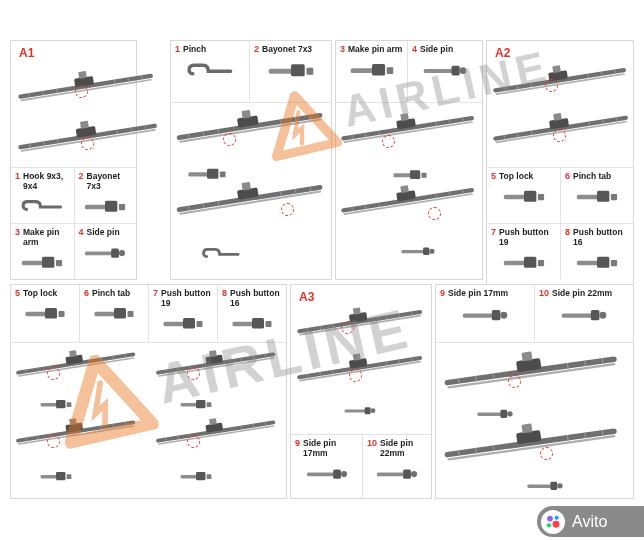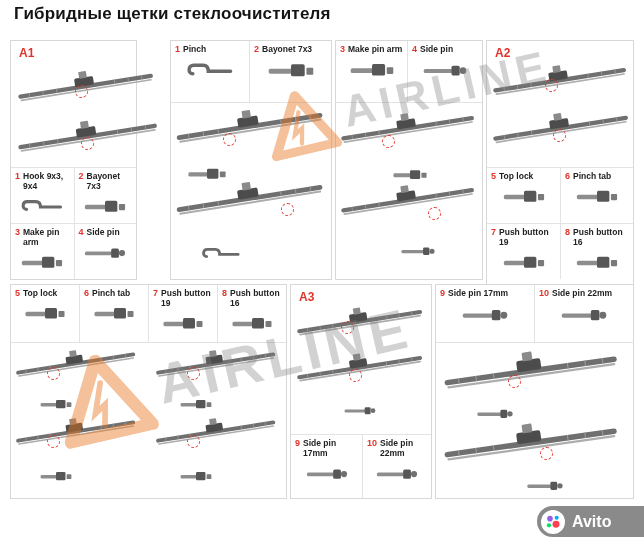--- a/index.html
+++ b/index.html
@@ -22,21 +22,21 @@
   .cell:nth-child(2n){border-left:1px solid #e3e3e3;}
   .blade{position:absolute;transform-origin:left center;}
   .adpt-free{position:absolute;}
   .callout{position:absolute;width:11px;height:11px;border:1px dashed #e0342b;border-radius:50%;}
   .wm{position:absolute;display:flex;align-items:center;gap:8px;pointer-events:none;z-index:5;}
   .wm-text{font-weight:800;color:rgba(125,125,125,.35);letter-spacing:5px;white-space:nowrap;}
   .avito{position:absolute;display:flex;align-items:center;background:rgba(22,22,22,.5);
          border-radius:16px 0 0 16px;z-index:10;}
   .avito-circle{width:24px;height:24px;border-radius:50%;background:#fff;display:flex;
                 align-items:center;justify-content:center;margin-left:4px;flex:none;}
-  .avito-label{color:#fff;font-size:16px;margin:0 12px 0 7px;font-weight:700;}
+  .avito-label{color:#fff;font-size:16px;margin:0 12px 0 7px;font-weight:400;}
 </style>
 </head>
 <body>
 
 <svg width="0" height="0" style="position:absolute">
   <defs>
     <symbol id="blade-sym" viewBox="0 0 160 30">
       <rect x="1" y="16" width="158" height="5" rx="2.5" fill="#6f6f6f"></rect>
       <rect x="3" y="22" width="154" height="2" rx="1" fill="#adadad"></rect>
       <g stroke="#9b9b9b" stroke-width="1">
@@ -61,21 +61,20 @@
     <symbol id="adpt-pin" viewBox="0 0 56 22">
       <rect x="2" y="11" width="36" height="5" rx="2" fill="#8d8d8d"></rect>
       <rect x="36" y="7" width="10" height="12" rx="2" fill="#575757"></rect>
       <circle cx="50" cy="13" r="4" fill="#6f6f6f"></circle>
     </symbol>
   </defs>
 </svg>
 
 <div id="page">
 
-  <div class="title">Гибридные щетки стеклоочистителя</div>
 
   <div class="panel" style="left:10px;top:40px;width:127px;height:240px">
     <div class="plabel">A1</div>
     <svg class="blade" style="left:6px;top:40px;transform:rotate(-9deg)" width="138" height="26">
         <use href="#blade-sym"></use>
       </svg>
     <svg class="blade" style="left:6px;top:90px;transform:rotate(-9deg)" width="142" height="27">
         <use href="#blade-sym"></use>
       </svg>
     <div class="callout" style="left:64px;top:44px"></div>

